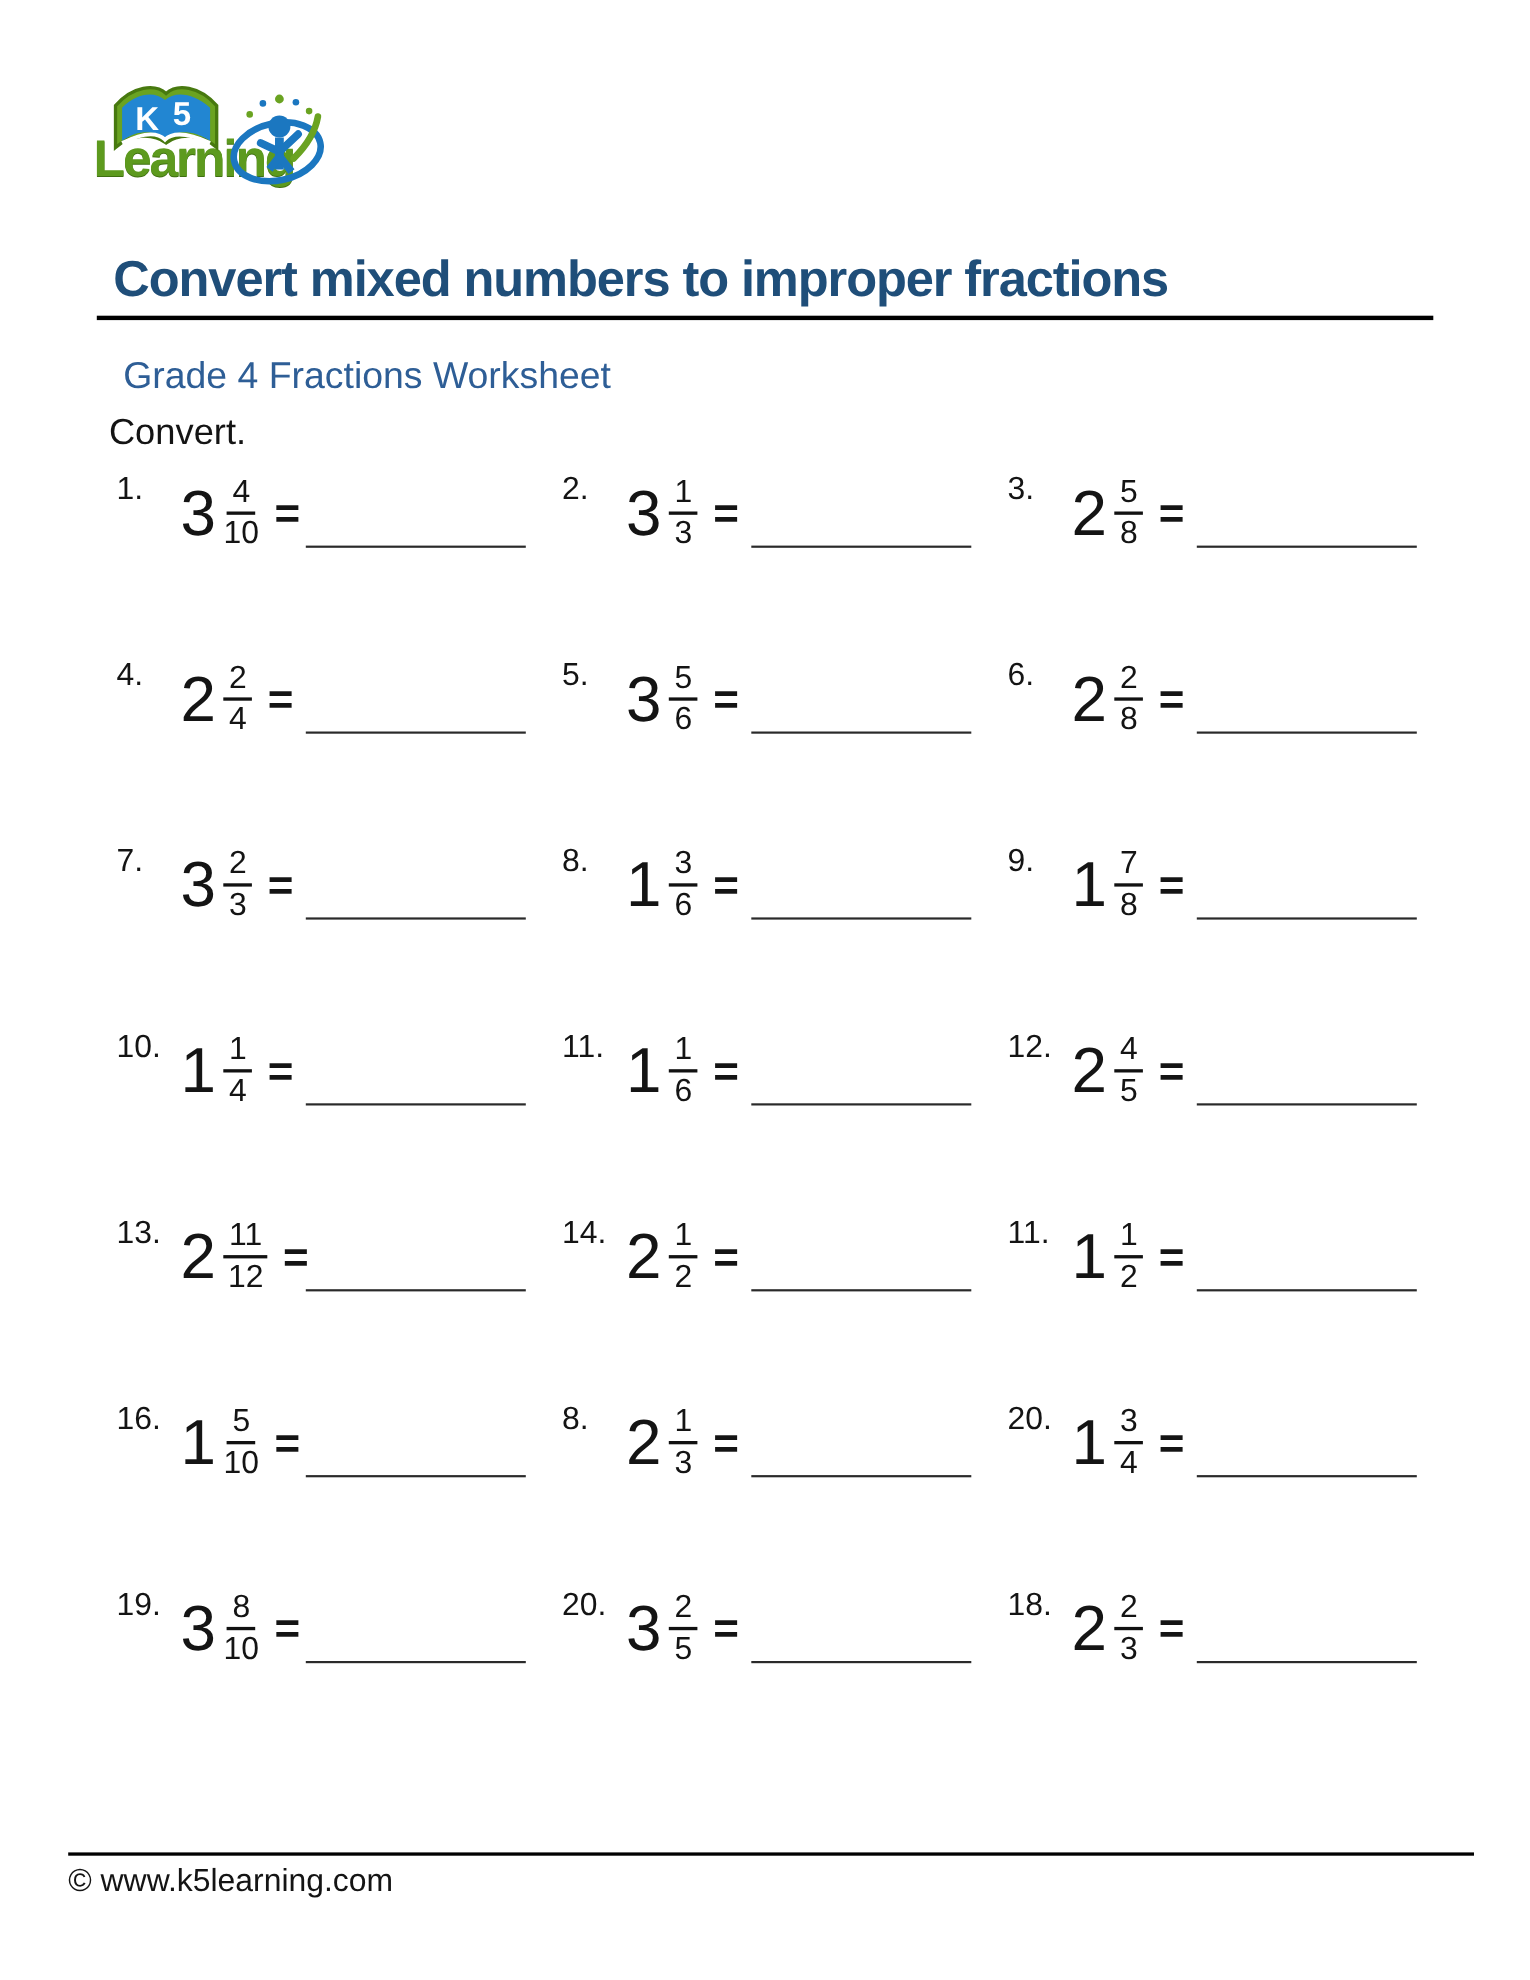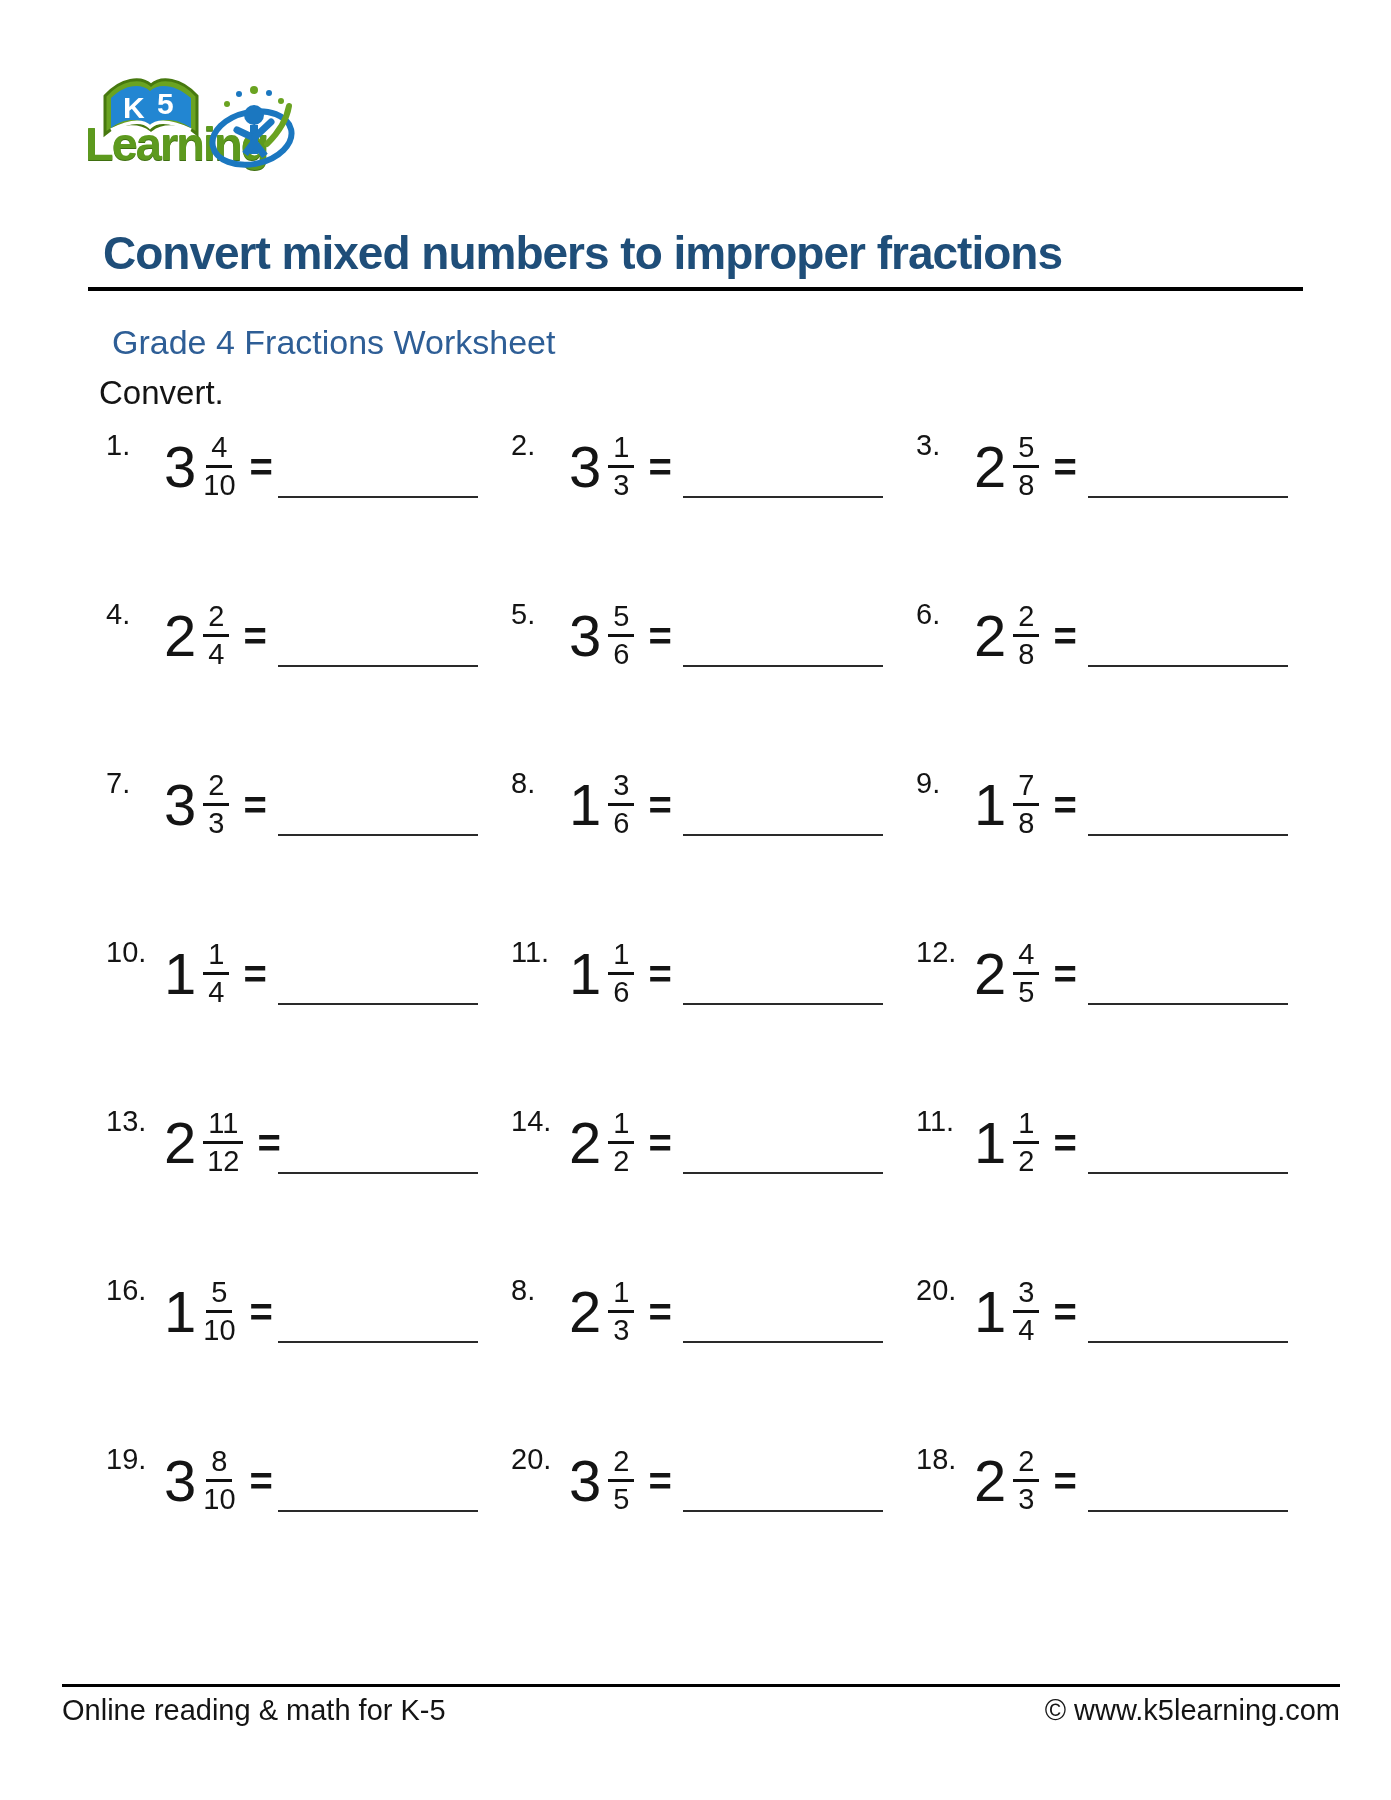--- a/index.html
+++ b/index.html
@@ -372,17 +372,16 @@
         <span class="fnum">2</span>
         <span class="fden">3</span>
       </span>
       <span class="eq">=</span>
     </span>
     <span class="blank"></span>
   </div>
 </div>
 
   <div class="footer">
-    <span>Online reading &amp; math for K-5</span>
     <span>©  www.k5learning.com</span>
   </div>
 
 </div>
 
 </body></html>

